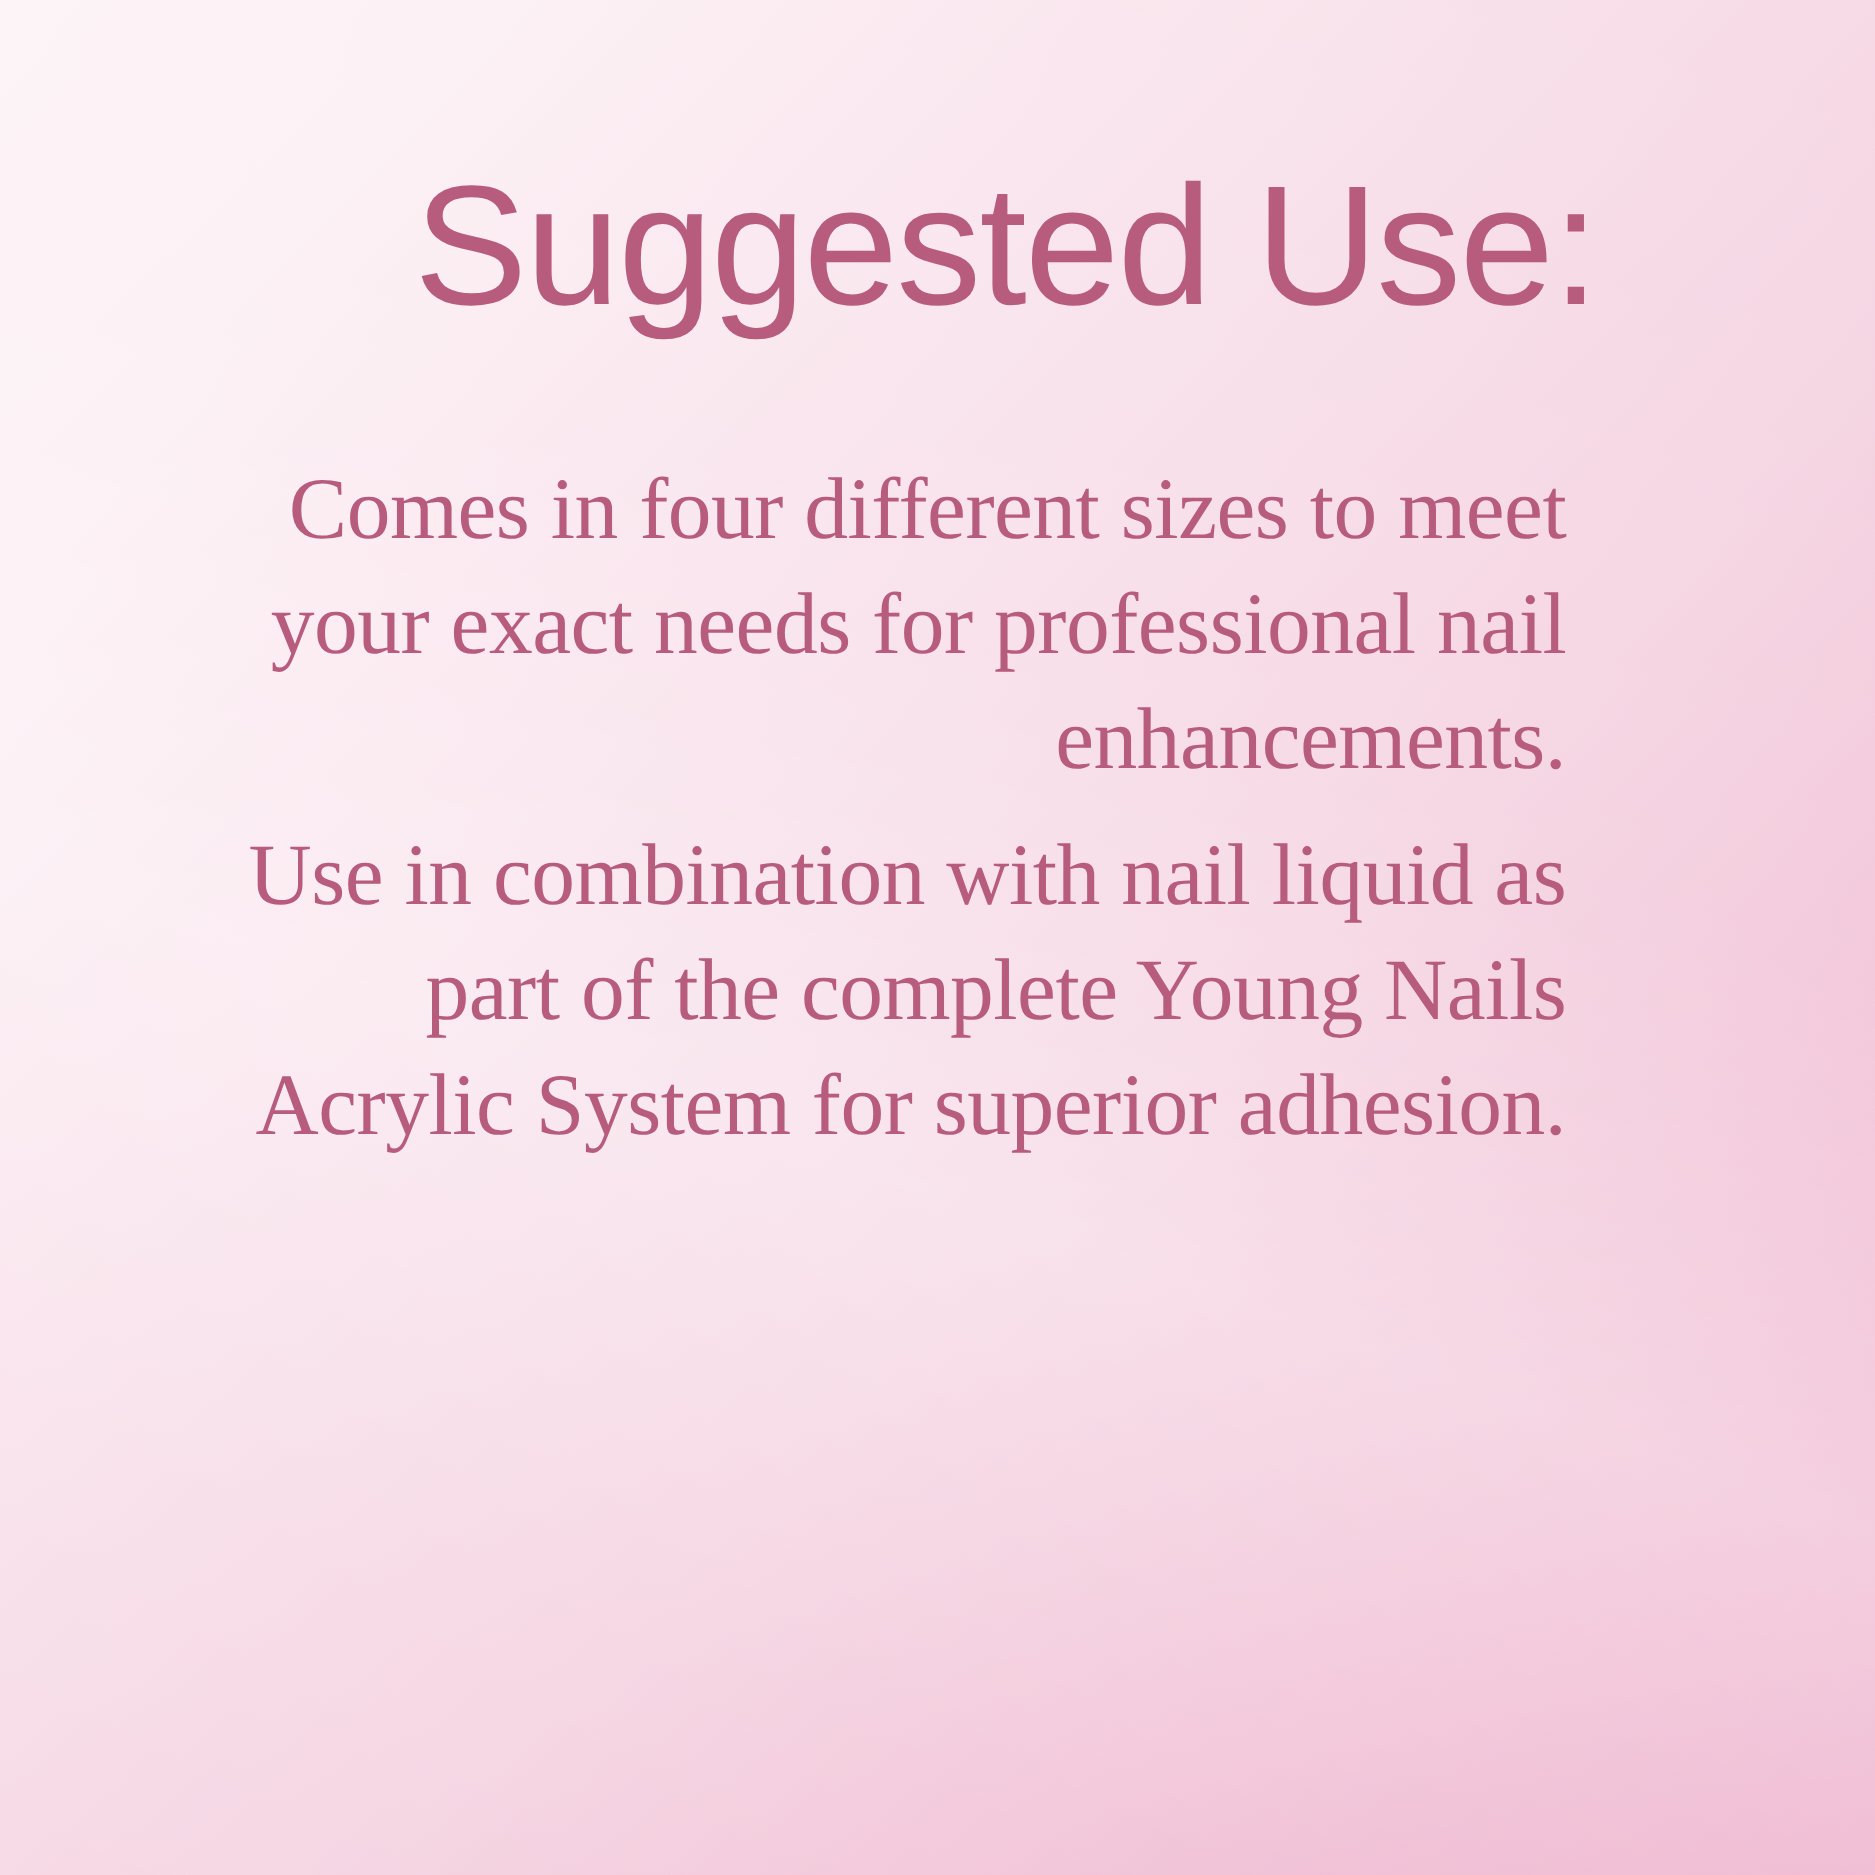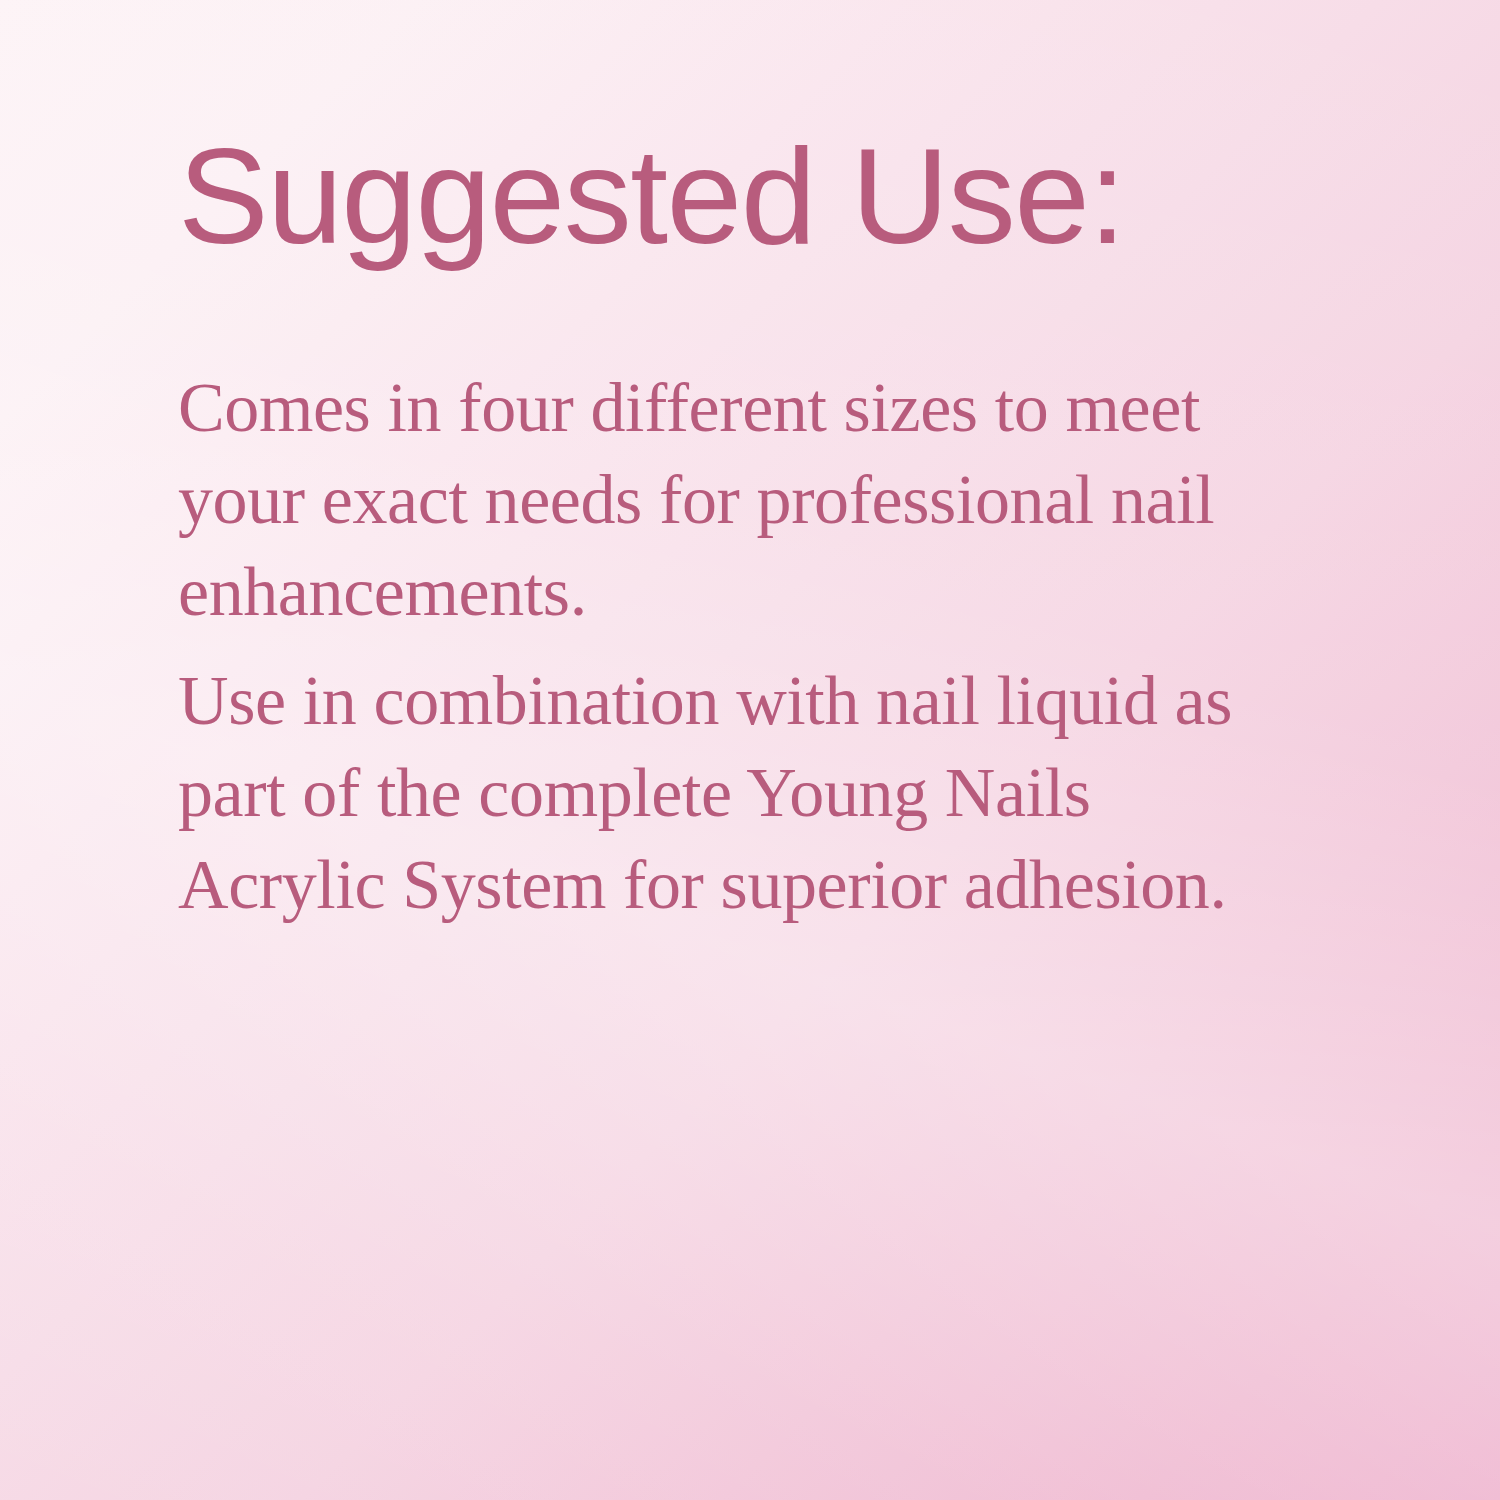--- a/index.html
+++ b/index.html
@@ -24,20 +24,21 @@
       linear-gradient(135deg,
         #fdf3f6 0%,
         #fcf0f4 14%,
         #fae6ee 30%,
         #f7dde8 46%,
         #f5d4e2 60%,
         #f2c6d9 74%,
         #efb8d0 88%,
         #edaecb 100%);
     overflow: hidden;
+    text-align: right;
   }
 
   
   #bg-wash {
     position: absolute;
     inset: 0;
     background:
       linear-gradient(200deg,
         rgba(255,255,255,0.00) 0%,
         rgba(255,255,255,0.10) 38%,

